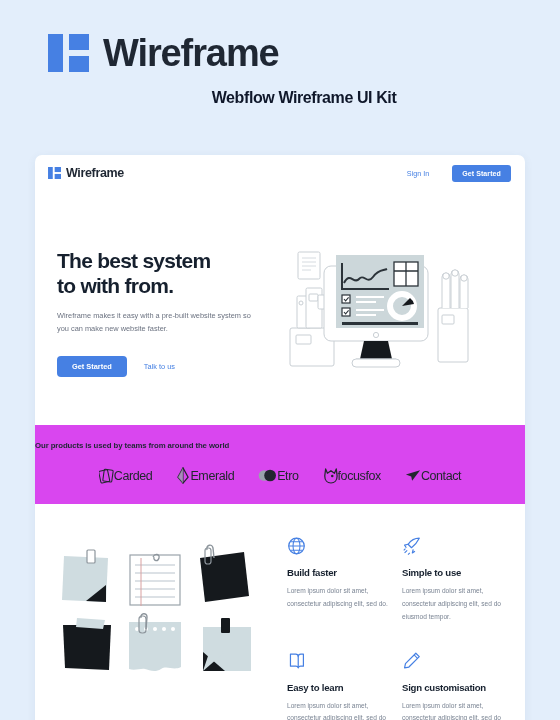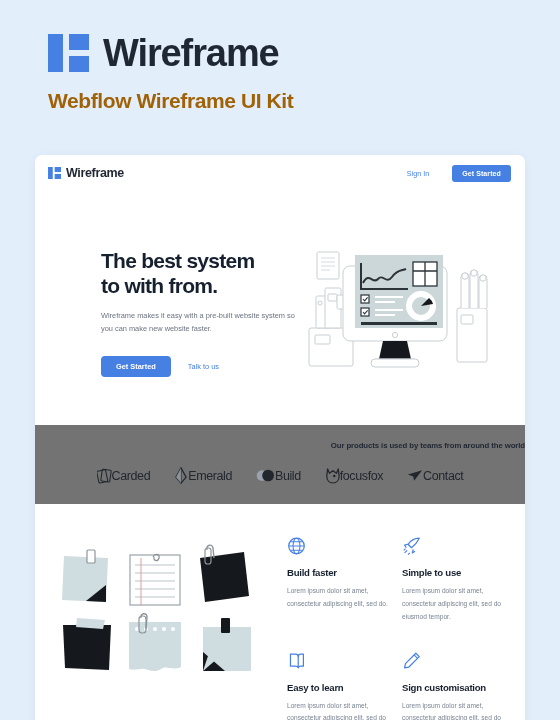--- a/index.html
+++ b/index.html
@@ -12,22 +12,22 @@
 
   
   .page-head { padding: 34px 0 0 48px; }
   .brandline { display: flex; align-items: center; gap: 14px; }
   .logo-mark { display: block; }
   .brand-title {
     font-size: 38px; font-weight: bold; color: #1f2733;
     letter-spacing: -1.1px; line-height: 1;
   }
   .brand-sub {
-    margin-top: 17px; font-size: 21px; font-weight: bold;
-    color: #a16207; letter-spacing: -0.4px;
+    margin-top: 17px; font-size: 16px; font-weight: bold;
+    color: #0f172a; letter-spacing: -0.4px; text-align: center;
   }
 
   
   .card {
     position: absolute; left: 35px; top: 155px;
     width: 490px; height: 600px;
     background: #ffffff;
     border-radius: 7px 7px 0 0;
     overflow: hidden;
     box-shadow: 0 2px 10px rgba(40,70,120,.07);
@@ -50,44 +50,44 @@
   .chev { width: 5px; height: 3px; display: block; }
   .nav-right { margin-left: auto; display: flex; align-items: center; gap: 23px; }
   .signin { font-size: 7.2px; color: #4680e3; cursor: pointer; }
   .btn-primary {
     background: #4680e3; color: #fff; font-size: 7px; font-weight: bold;
     border-radius: 3px; padding: 5px 10px; border: none; cursor: pointer;
     letter-spacing: .1px; line-height: 1;
   }
 
   
-  .hero { display: flex; padding: 52px 22px 0 22px; margin-left: 44px; }
+  .hero { display: flex; padding: 52px 22px 0 22px; }
   .hero-left { width: 208px; padding-top: 6px; }
   .hero-title {
     font-size: 21px; font-weight: bold; color: #16202e;
     line-height: 1.17; letter-spacing: -0.75px;
   }
   .hero-copy {
     margin-top: 12px; font-size: 7.4px; color: #6b7280; line-height: 1.75;
     max-width: 196px;
   }
   .hero-actions { margin-top: 20px; display: flex; align-items: center; gap: 17px; }
   .btn-hero {
     background: #4680e3; color: #fff; font-size: 7.4px; font-weight: bold;
     border-radius: 4px; padding: 7px 15px; border: none; cursor: pointer; line-height: 1;
   }
   .link-hero { font-size: 7.4px; color: #4680e3; cursor: pointer; font-weight: normal; }
   .hero-art { flex: 1; display: flex; justify-content: center; align-items: flex-start; padding-top: 0; }
 
   
   .strip {
     margin-top: 44px;
-    background: #737373;
+    background: #d946ef;
     padding: 16px 0 20px 0;
-    text-align: right;
+    text-align: left;
   }
   .strip-title {
     font-size: 7.8px; font-weight: bold; color: #1f2733; letter-spacing: -0.1px;
   }
   .strip-logos {
     margin-top: 17px; display: flex; justify-content: center;
     align-items: center; gap: 24px;
   }
   .strip-logo { display: flex; align-items: center; }
   .strip-name { font-size: 12.5px; color: #22272e; letter-spacing: -0.4px; }
@@ -226,21 +226,21 @@
           <path d="M8 1L2 12l6 7z" fill="#9aa3ab" opacity=".7"></path>
         </svg>
         <span class="strip-name">Emerald</span>
       </div>
 
       <div class="strip-logo">
         <svg width="19" height="13" viewBox="0 0 22 15">
           <circle cx="7" cy="7.5" r="6.2" fill="#9aa3ab"></circle>
           <circle cx="14" cy="7.5" r="6.8" fill="#22272e"></circle>
         </svg>
-        <span class="strip-name">Build</span>
+        <span class="strip-name">Etro</span>
       </div>
 
       <div class="strip-logo">
         <svg width="15" height="17" viewBox="0 0 17 19">
           <path d="M3 2l2 5 4-3 4 3 2-5 1 8c0 5-3 8-7 8s-7-3-7-8z" fill="none" stroke="#22272e" stroke-width="1.4" stroke-linejoin="round"></path>
           <circle cx="10.5" cy="10" r="1.4" fill="#22272e"></circle>
         </svg>
         <span class="strip-name">focusfox</span>
       </div>
 

